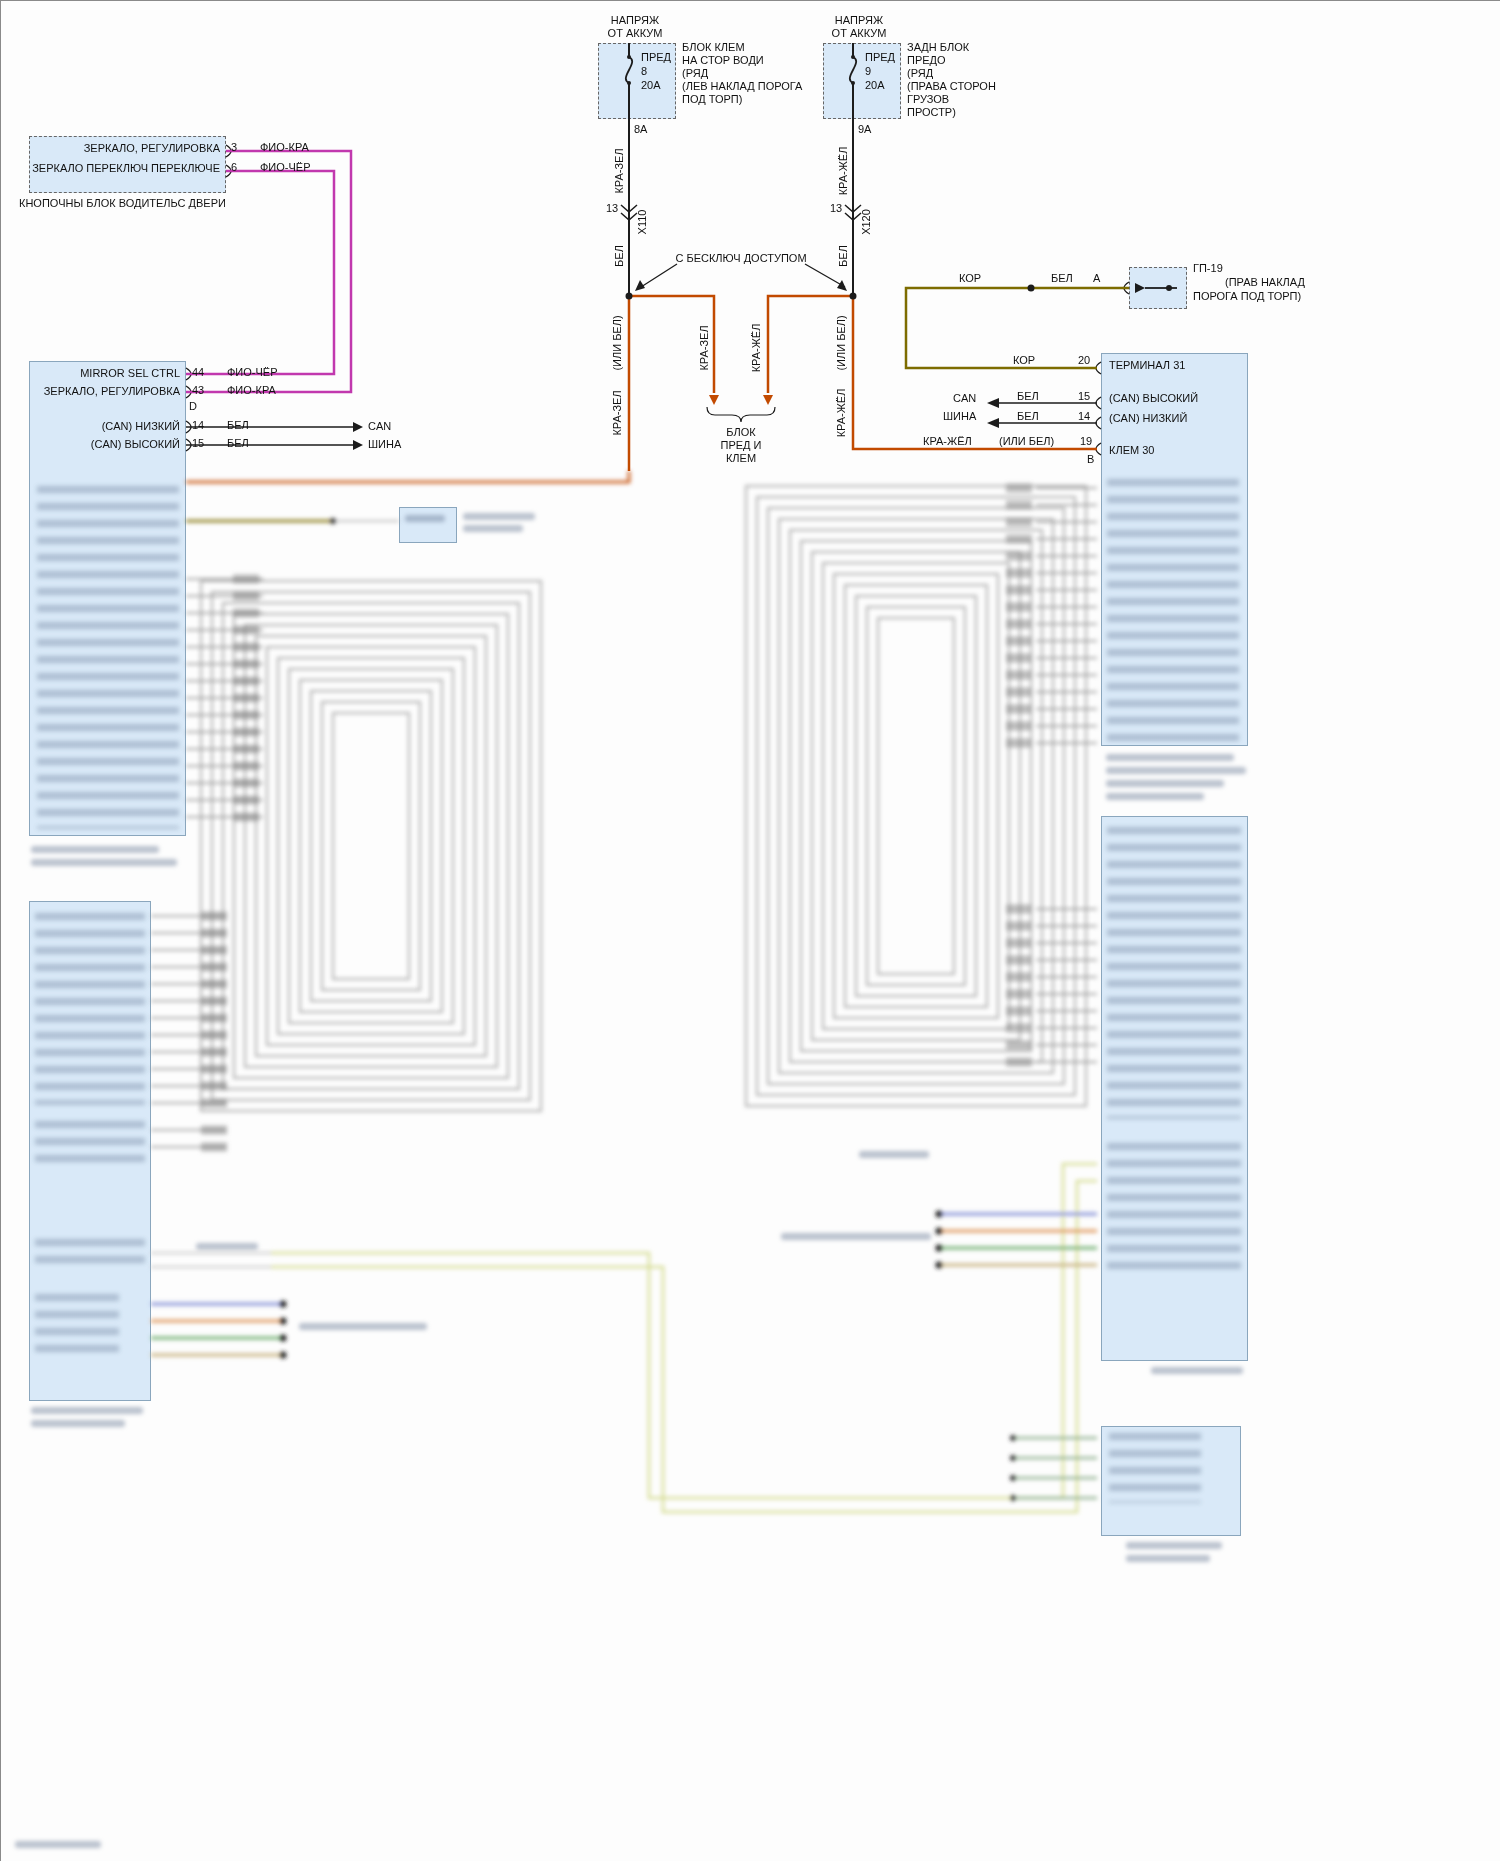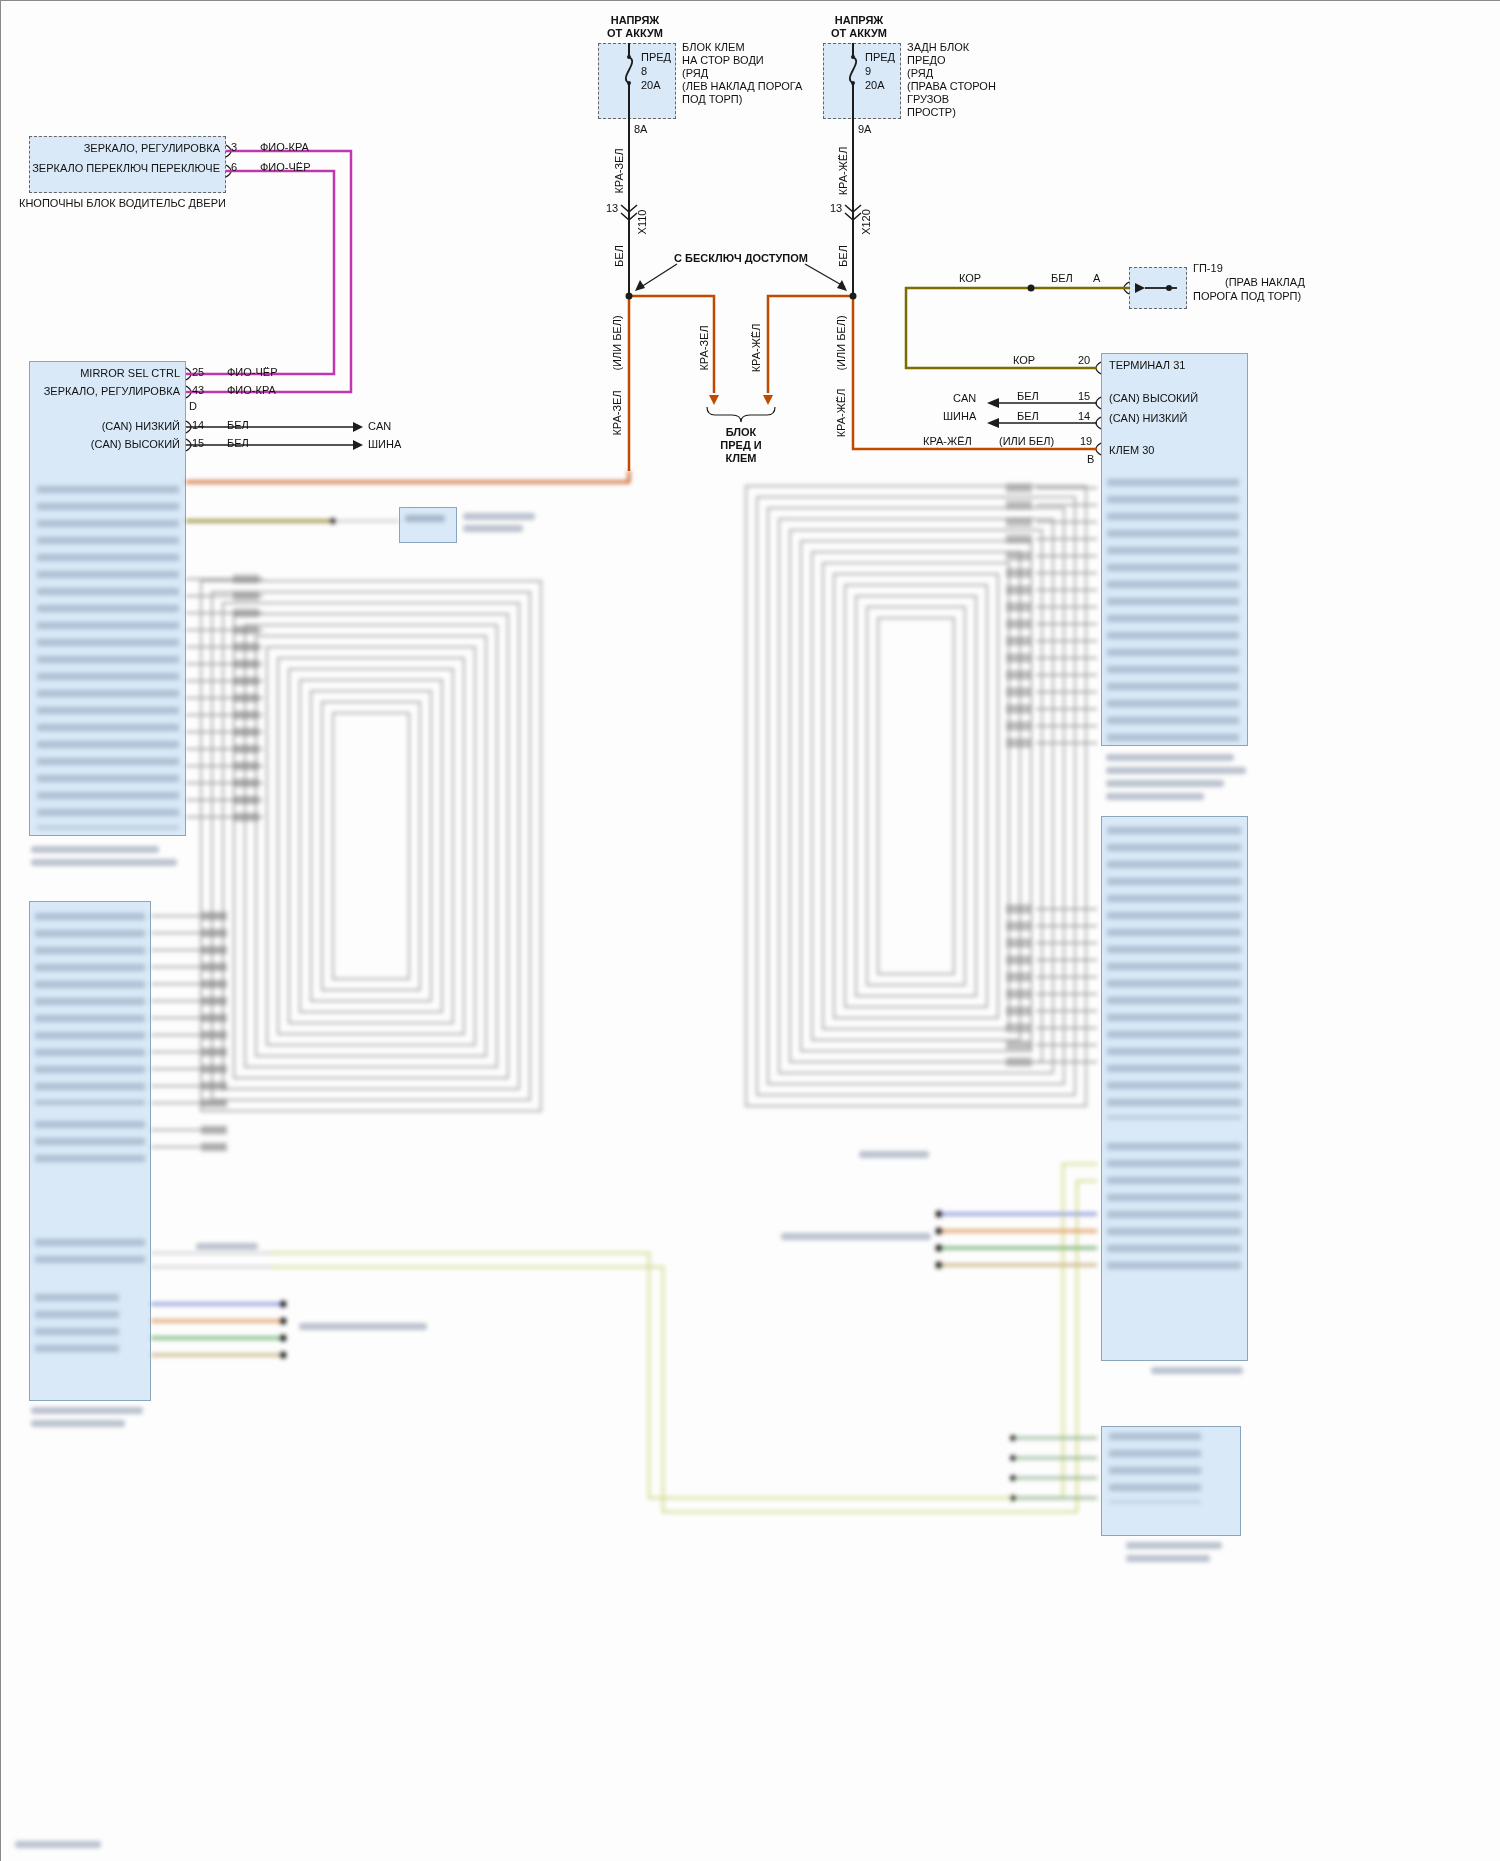--- a/index.html
+++ b/index.html
@@ -1,19 +1,19 @@
 <!DOCTYPE html>
 <html><head>
 <meta charset="utf-8">
 <style>
   html,body{margin:0;padding:0;background:#fff;}
   .page{position:relative;width:1500px;height:1861px;background:#fdfdfd;border:1px solid #8a8a8a;
         font-family:"Liberation Sans",sans-serif;overflow:hidden;}
   .lbl{position:absolute;font-size:11px;line-height:13px;color:#111;white-space:nowrap;}
-  .c{transform:translate(-50%,-50%);font-weight:bold;}
+  .c{transform:translate(-50%,-50%);}
   .v{transform:translate(-50%,-50%) rotate(-90deg);}
   .box{position:absolute;background:#d9e9f8;border:1px solid #8aa6bd;box-sizing:border-box;}
   .dashed{border:1.5px dashed #666;}
   svg.wires{position:absolute;left:0;top:0;}
   .stripes{position:absolute;filter:blur(2.4px);opacity:.85;
      background:repeating-linear-gradient(to bottom, rgba(92,112,140,.42) 0px, rgba(92,112,140,.42) 7px, transparent 7px, transparent 17px);}
   .bar{position:absolute;height:7px;border-radius:3px;background:rgba(92,112,140,.42);filter:blur(2.2px);}
 </style>
 </head>
 <body>
@@ -217,21 +217,21 @@
   <div class="lbl" style="left:230px;top:140px">3</div>
   <div class="lbl" style="left:259px;top:140px">ФИО-КРА</div>
   <div class="lbl" style="left:230px;top:160px">6</div>
   <div class="lbl" style="left:259px;top:160px">ФИО-ЧЁР</div>
   <div class="lbl" style="left:18px;top:196px">КНОПОЧНЫ БЛОК ВОДИТЕЛЬС ДВЕРИ</div>
 
   <div class="lbl" style="right:1321px;top:366px">MIRROR SEL CTRL</div>
   <div class="lbl" style="right:1321px;top:384px">ЗЕРКАЛО, РЕГУЛИРОВКА</div>
   <div class="lbl" style="right:1321px;top:419px">(CAN) НИЗКИЙ</div>
   <div class="lbl" style="right:1321px;top:437px">(CAN) ВЫСОКИЙ</div>
-  <div class="lbl" style="left:191px;top:365px">25</div>
+  <div class="lbl" style="left:191px;top:365px">44</div>
   <div class="lbl" style="left:226px;top:365px">ФИО-ЧЁР</div>
   <div class="lbl" style="left:191px;top:383px">43</div>
   <div class="lbl" style="left:226px;top:383px">ФИО-КРА</div>
   <div class="lbl" style="left:188px;top:399px">D</div>
   <div class="lbl" style="left:191px;top:418px">14</div>
   <div class="lbl" style="left:226px;top:418px">БЕЛ</div>
   <div class="lbl" style="left:191px;top:436px">15</div>
   <div class="lbl" style="left:226px;top:436px">БЕЛ</div>
   <div class="lbl" style="left:367px;top:419px">CAN</div>
   <div class="lbl" style="left:367px;top:437px">ШИНА</div>

